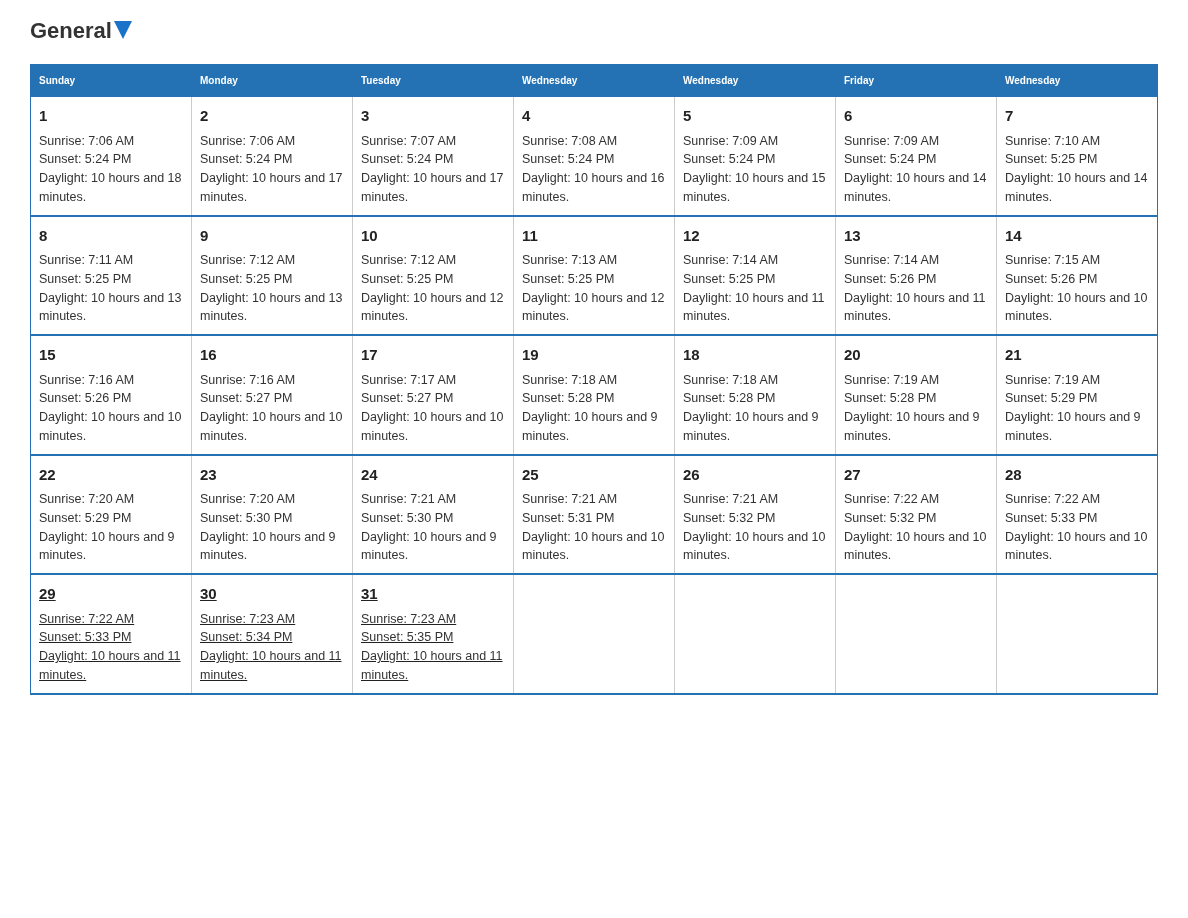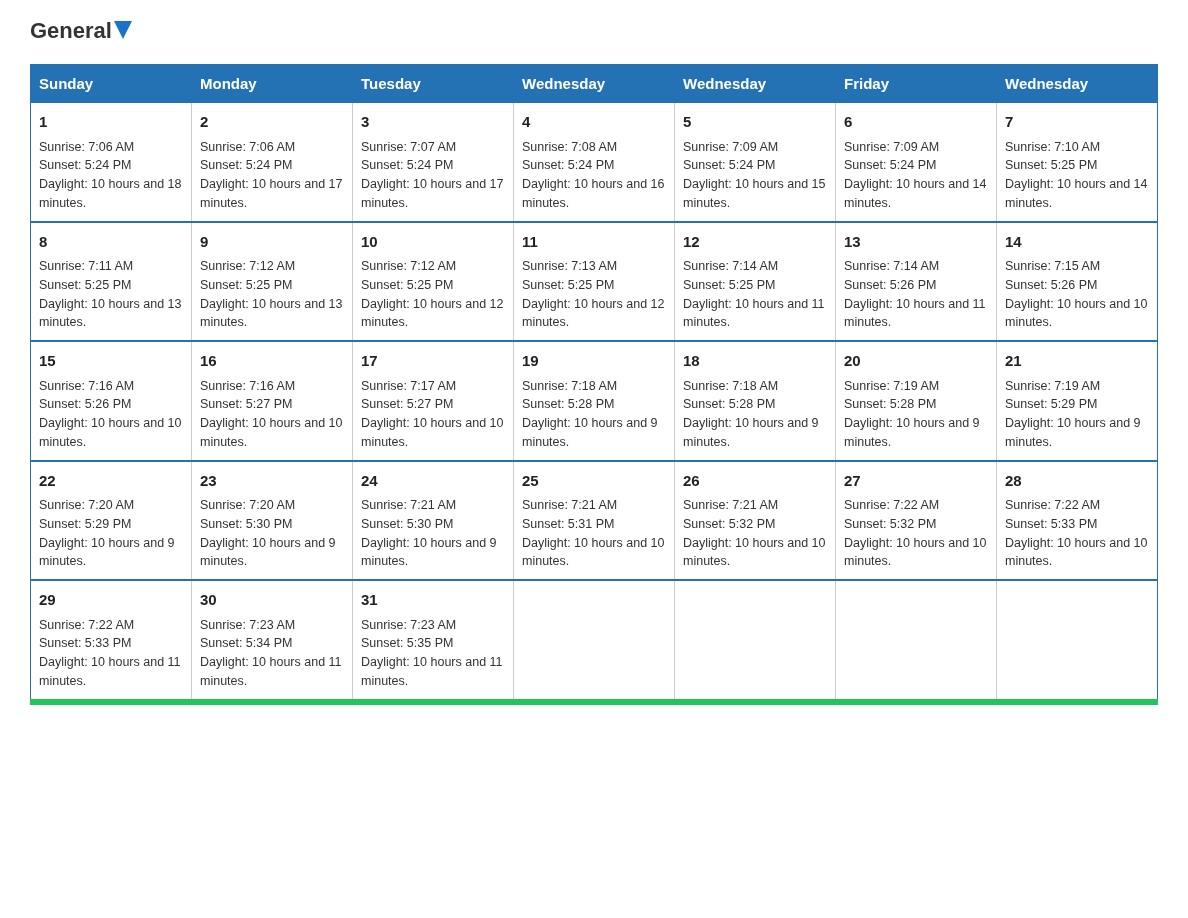--- a/index.html
+++ b/index.html
@@ -51,21 +51,21 @@
       width: 100%;
       border-collapse: collapse;
       table-layout: fixed;
     }
     thead tr {
       background-color: #2472b3;
       color: white;
     }
     thead th {
       padding: 10px 8px;
-      font-size: 15px;
+      font-size: 10px;
       font-weight: bold;
       text-align: left;
       border: 1px solid #2472b3;
     }
     tbody tr {
       border-bottom: 2px solid #2472b3;
     }
     tbody td {
       padding: 8px;
       font-size: 12.5px;
@@ -85,21 +85,22 @@
       font-size: 15px;
       font-weight: bold;
       display: block;
       margin-bottom: 4px;
     }
     .cell-text {
       color: #333;
       font-size: 12.5px;
     }
     tbody tr:last-child td {
-      border-bottom: 6px solid #22c55e;
+      border-bottom: 1px solid #22c55e;
+      text-decoration: underline;
     }
   </style>
 </head>
 <body>
 
 <div class="header">
   <div class="logo">
     <div style="display:flex;align-items:center;">
       <span class="logo-text">General</span>
       <svg width="18" height="18" viewBox="0 0 18 18" style="margin-left:2px;margin-bottom:2px;">

